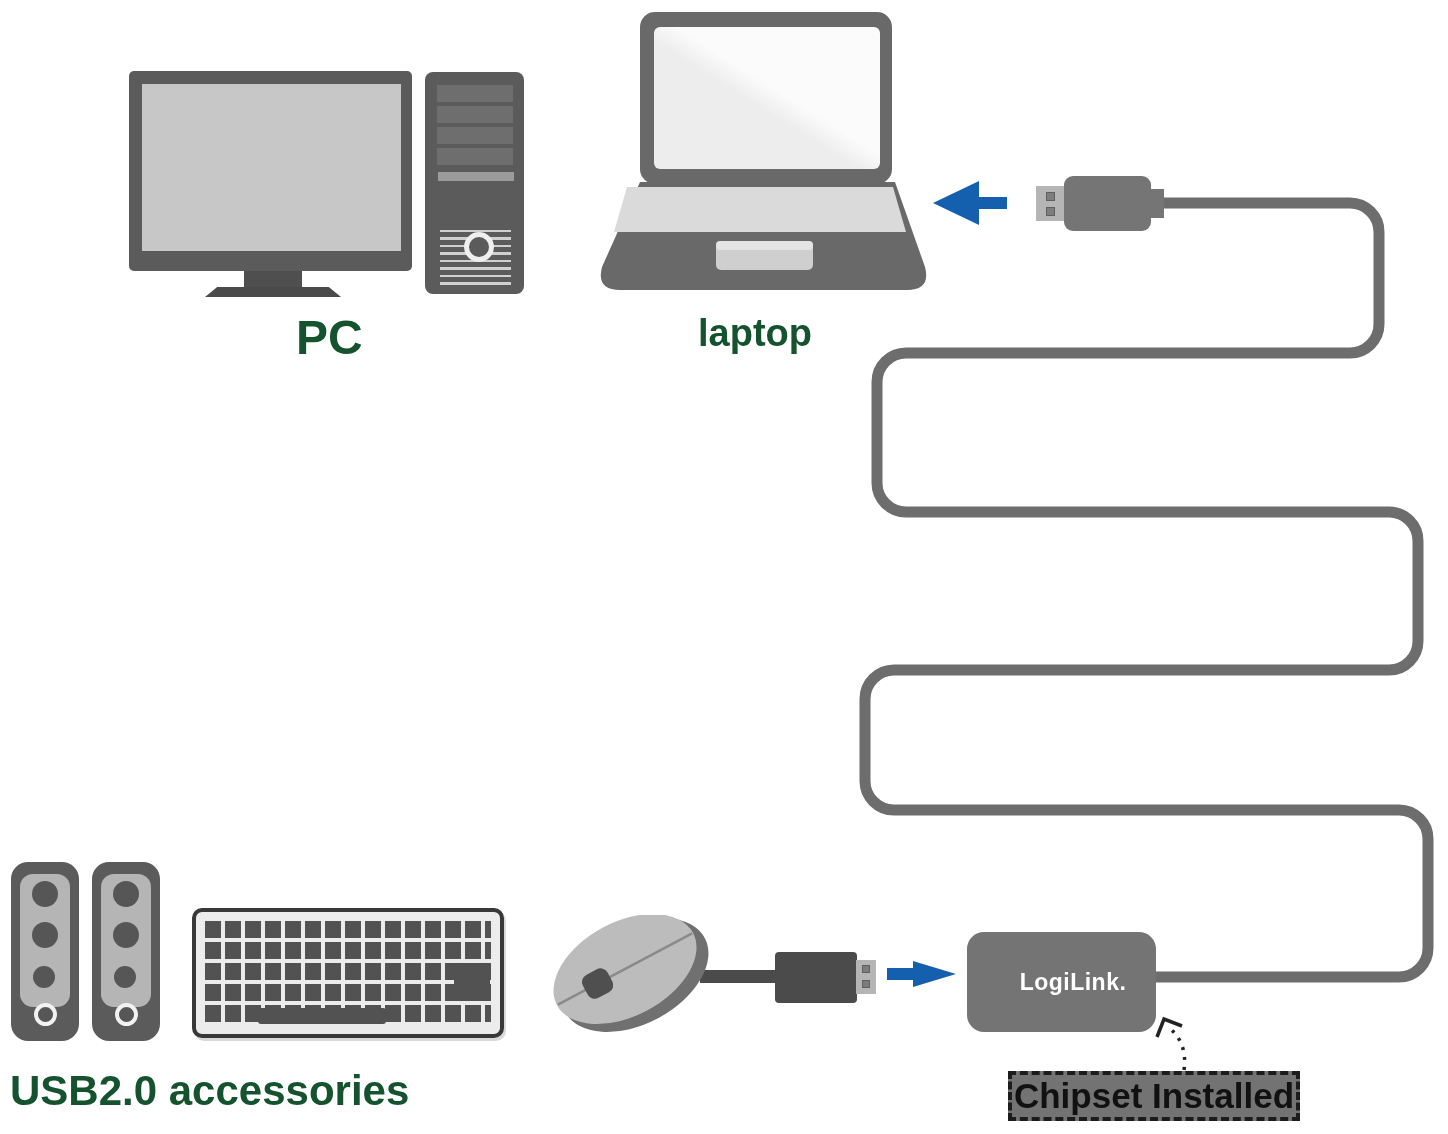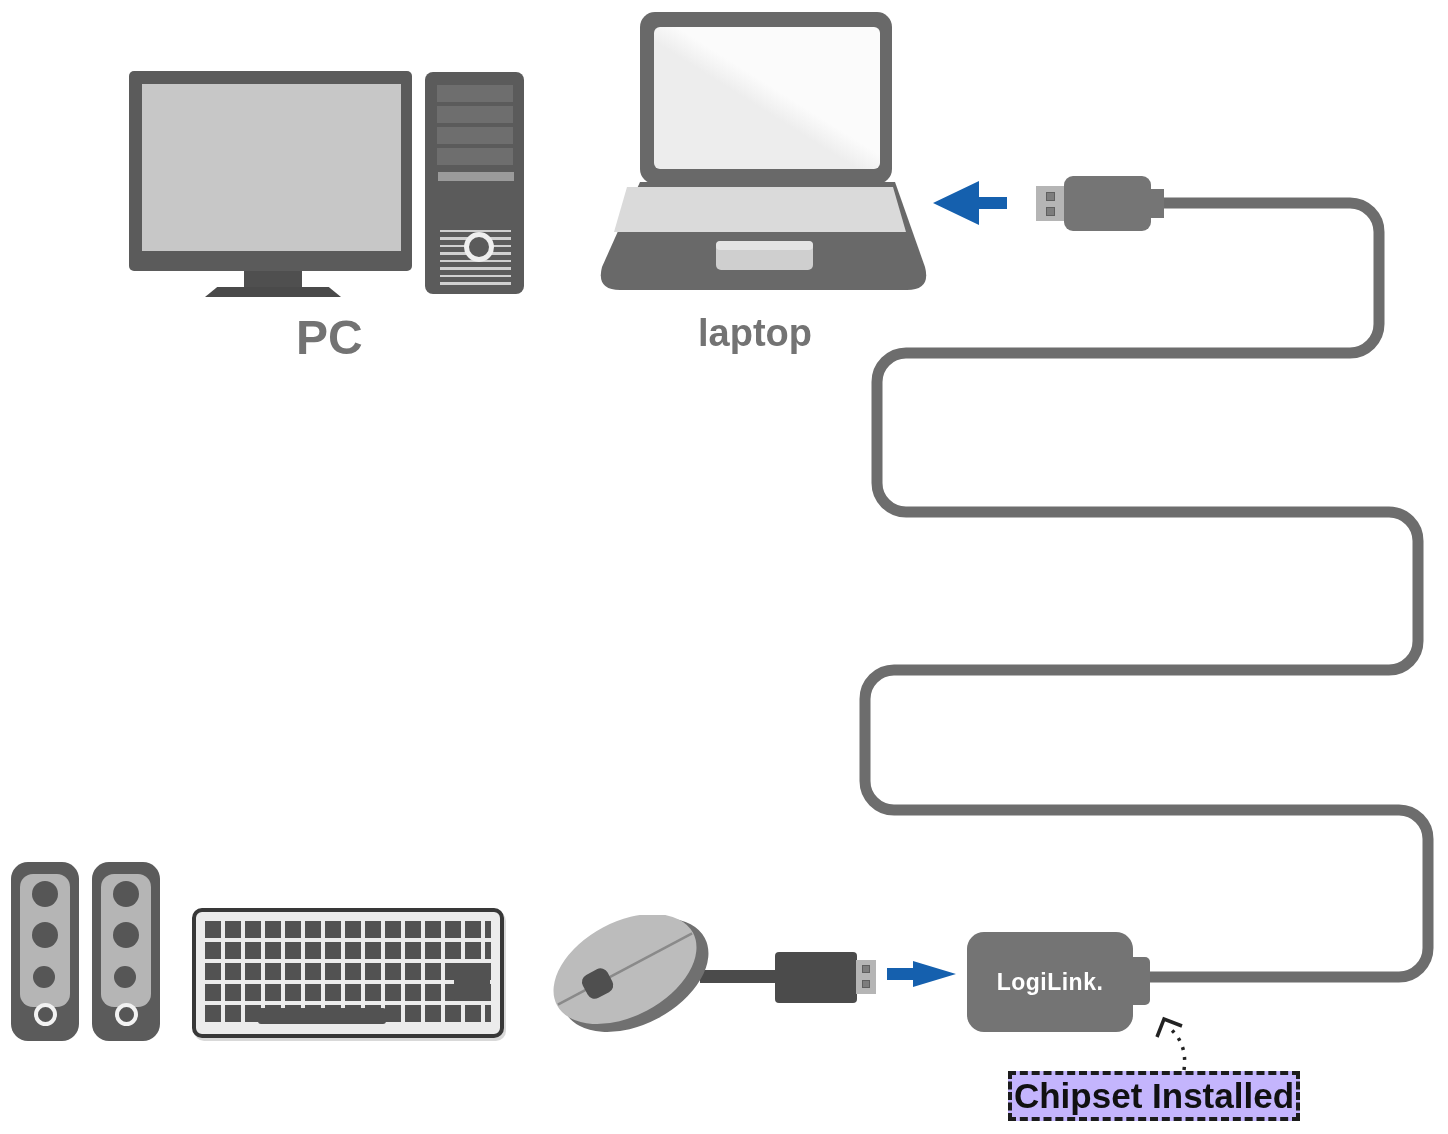--- a/index.html
+++ b/index.html
@@ -1,21 +1,21 @@
 <!DOCTYPE html>
 <html><head>
 <meta charset="utf-8">
 <style>
   html,body{margin:0;padding:0;background:#fff;}
   .canvas{
     position:relative;width:1448px;height:1134px;background:#ffffff;
     font-family:"Liberation Sans", sans-serif;overflow:hidden;
   }
   .abs{position:absolute;}
-  .label{position:absolute;font-weight:bold;color:#737373;line-height:1;white-space:nowrap;}
+  .label{position:absolute;font-weight:bold;color:#14532d;line-height:1;white-space:nowrap;}
 
   
   .monitor{position:absolute;left:129px;top:71px;width:283px;height:200px;background:#5b5b5b;border-radius:5px;}
   .monitor-screen{position:absolute;left:13px;top:13px;width:259px;height:167px;background:#c7c7c7;}
   .monitor-neck{position:absolute;left:244px;top:271px;width:58px;height:18px;background:#4f4f4f;}
   .monitor-base{position:absolute;left:205px;top:287px;width:136px;height:10px;background:#4a4a4a;
     clip-path:polygon(9% 0,91% 0,100% 100%,0 100%);}
   .tower{position:absolute;left:425px;top:72px;width:99px;height:222px;background:#5b5b5b;border-radius:8px;}
   .bay{position:absolute;left:12px;width:76px;height:17px;background:#6e6e6e;}
   .bay1{top:13px}.bay2{top:34px}.bay3{top:55px}.bay4{top:76px}
@@ -48,26 +48,26 @@
 
   
   .usb-tip{position:absolute;background:#b5b5b5;}
   .usb-contact{position:absolute;background:#7d7d7d;border:1px solid #5f5f5f;box-sizing:border-box;}
   .usb1-tip{left:1036px;top:186px;width:30px;height:35px;}
   .usb1-body{position:absolute;left:1064px;top:176px;width:87px;height:55px;background:#757575;border-radius:9px;}
   .usb1-neck{position:absolute;left:1149px;top:189px;width:15px;height:29px;background:#757575;}
   .usb2-body{position:absolute;left:775px;top:952px;width:82px;height:51px;background:#4b4b4b;border-radius:4px;}
   .usb2-tip{left:856px;top:960px;width:20px;height:34px;}
   .adapter{position:absolute;left:967px;top:932px;width:166px;height:100px;background:#747474;border-radius:17px;
-    display:flex;align-items:center;justify-content:center;}
+    display:flex;align-items:center;justify-content:center;padding-left:23px;}
   .adapter-notch{position:absolute;left:1130px;top:957px;width:20px;height:48px;background:#747474;border-radius:0 5px 5px 0;}
   .adapter-brand{color:#ffffff;font-weight:bold;font-size:23px;letter-spacing:.5px;}
 
   
-  .chipset-box{position:absolute;left:1008px;top:1071px;width:292px;height:50px;background:#c4b5fd;
+  .chipset-box{position:absolute;left:1008px;top:1071px;width:292px;height:50px;background:#737373;
     border:4px dashed #1c1c1c;box-sizing:border-box;display:flex;align-items:center;justify-content:center;
     font-weight:bold;font-size:35px;color:#111;}
 
   .pc-label{left:296px;top:314px;font-size:48px;}
   .laptop-label{left:698px;top:314px;font-size:38px;}
   .accessories-label{left:10px;top:1070px;font-size:42px;}
 
   svg{position:absolute;left:0;top:0;}
 </style>
 </head>
@@ -163,14 +163,15 @@
     <div class="usb-contact" style="left:6px;top:20px;width:8px;height:8px;"></div>
   </div>
 
   <div class="adapter-notch"></div>
   <div class="adapter">
     <span class="adapter-brand">LogiLink.</span>
   </div>
 
   <div class="chipset-box">Chipset Installed</div>
 
+  <div class="label accessories-label">USB2.0 accessories</div>
 
 </div>
 
 </body></html>

